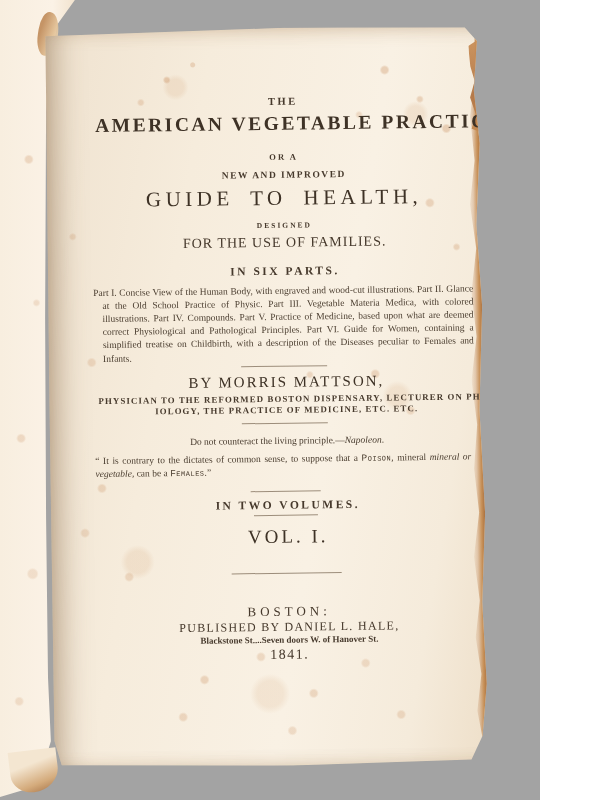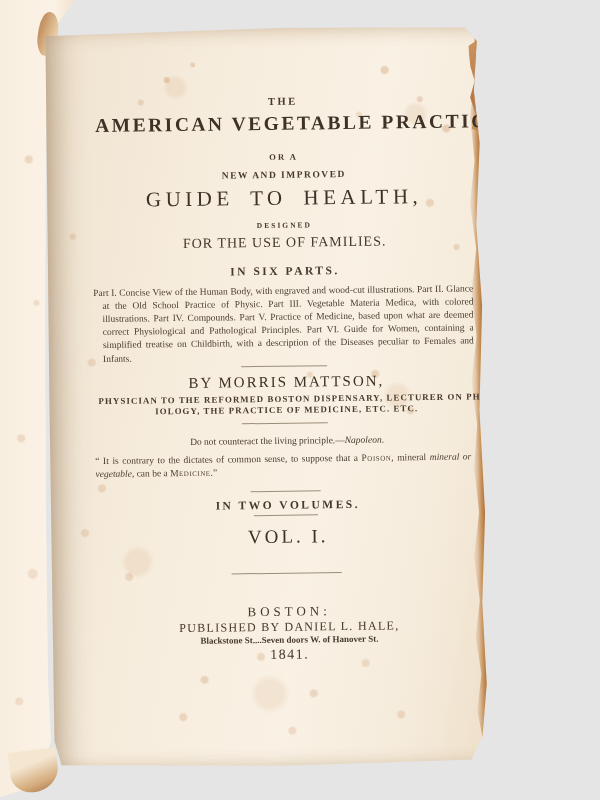--- a/index.html
+++ b/index.html
@@ -1,17 +1,17 @@
 <!DOCTYPE html>
 <html><head>
 <meta charset="utf-8">
 <style>
   html,body{margin:0;padding:0;}
   body{width:600px;height:800px;background:#ffffff;font-family:"Liberation Serif","DejaVu Serif",serif;}
-  .scene{position:relative;width:600px;height:800px;background:#e5e5e5;overflow:hidden;}
+  .scene{position:relative;width:540px;height:800px;background:#a3a3a3;overflow:hidden;}
 
   
   .page-left{
     position:absolute;left:0;top:0;width:96px;height:797px;
     background:
       radial-gradient(circle at 30% 20%, rgba(203,146,99,.28) 0 3px, rgba(203,146,99,0) 5px),
       radial-gradient(circle at 38% 38%, rgba(203,146,99,.22) 0 2px, rgba(203,146,99,0) 4px),
       radial-gradient(circle at 22% 55%, rgba(203,146,99,.25) 0 3px, rgba(203,146,99,0) 5px),
       radial-gradient(circle at 34% 72%, rgba(203,146,99,.20) 0 4px, rgba(203,146,99,0) 6px),
       radial-gradient(circle at 20% 88%, rgba(203,146,99,.22) 0 3px, rgba(203,146,99,0) 5px),
@@ -98,21 +98,21 @@
          text-align:justify;padding-left:9px;text-indent:-9px;color:#4a3d2f;}
   .rule{position:absolute;height:1px;background:#7d6c58;opacity:.75;}
   .rule1{top:339px;left:193px;width:86px;}
   .l-by{top:347px;font-size:15px;letter-spacing:2px;color:#3e3226;}
   .l-cred1{top:367px;font-size:8.8px;font-weight:bold;letter-spacing:1.1px;}
   .l-cred2{top:378px;font-size:8.8px;font-weight:bold;letter-spacing:1.1px;}
   .rule2{top:396px;left:193px;width:86px;}
   .l-epi1{top:409px;font-size:9.5px;}
   .epi2{position:absolute;left:46px;right:14px;top:426px;font-size:9.5px;line-height:1.4;
         text-align:justify;white-space:normal;color:#4a3d2f;}
-  .sc{font-variant:small-caps;letter-spacing:.5px;}
+  .sc{font-variant:small-caps;letter-spacing:.5px;font-family:Liberation Mono, monospace;}
   .it{font-style:italic;}
   .rule3{top:464px;left:201px;width:70px;}
   .l-volumes{top:472px;font-size:11.5px;font-weight:bold;letter-spacing:2.5px;}
   .rule-under{top:488px;left:204px;width:64px;}
   .l-vol{top:499px;font-size:19px;letter-spacing:3px;color:#3e3226;}
   .rule4{top:546px;left:181px;width:110px;}
   .l-city{top:577px;font-size:13px;letter-spacing:4px;}
   .l-publisher{top:593px;font-size:12px;letter-spacing:1.3px;}
   .l-address{top:608px;font-size:9px;font-weight:bold;}
   .l-year{top:620px;font-size:14px;letter-spacing:1.5px;}
@@ -143,21 +143,21 @@
       <div class="parts">Part I. Concise View of the Human Body, with engraved and wood-cut illustrations. Part II. Glance at the Old School Practice of Physic. Part III. Vegetable Materia Medica, with colored illustrations. Part IV. Compounds. Part V. Practice of Medicine, based upon what are deemed correct Physiological and Pathological Principles. Part VI. Guide for Women, containing a simplified treatise on Childbirth, with a description of the Diseases peculiar to Females and Infants.</div>
 
       <div class="rule rule1"></div>
       <div class="line l-by">BY MORRIS MATTSON,</div>
       <div class="line l-cred1">PHYSICIAN TO THE REFORMED BOSTON DISPENSARY, LECTURER ON PHYS-</div>
       <div class="line l-cred2">IOLOGY, THE PRACTICE OF MEDICINE, ETC. ETC.</div>
       <div class="rule rule2"></div>
 
       <div class="line l-epi1"><span>Do not counteract the living principle.—</span><span class="it">Napoleon</span><span>.</span></div>
 
-      <div class="epi2"><span>“ It is contrary to the dictates of common sense, to suppose that a </span><span class="sc">Poison</span><span>, mineral </span><span class="it">mineral or vegetable</span><span>, can be a </span><span class="sc">Medicine</span><span>.”</span></div>
+      <div class="epi2"><span>“ It is contrary to the dictates of common sense, to suppose that a </span><span class="sc">Poison</span><span>, mineral </span><span class="it">mineral or vegetable</span><span>, can be a </span><span class="sc">Females</span><span>.”</span></div>
 
       <div class="rule rule3"></div>
       <div class="line l-volumes">IN TWO VOLUMES.</div>
       <div class="rule rule-under"></div>
       <div class="line l-vol">VOL. I.</div>
       <div class="rule rule4"></div>
 
       <div class="line l-city">BOSTON:</div>
       <div class="line l-publisher">PUBLISHED BY DANIEL L. HALE,</div>
       <div class="line l-address">Blackstone St....Seven doors W. of Hanover St.</div>

